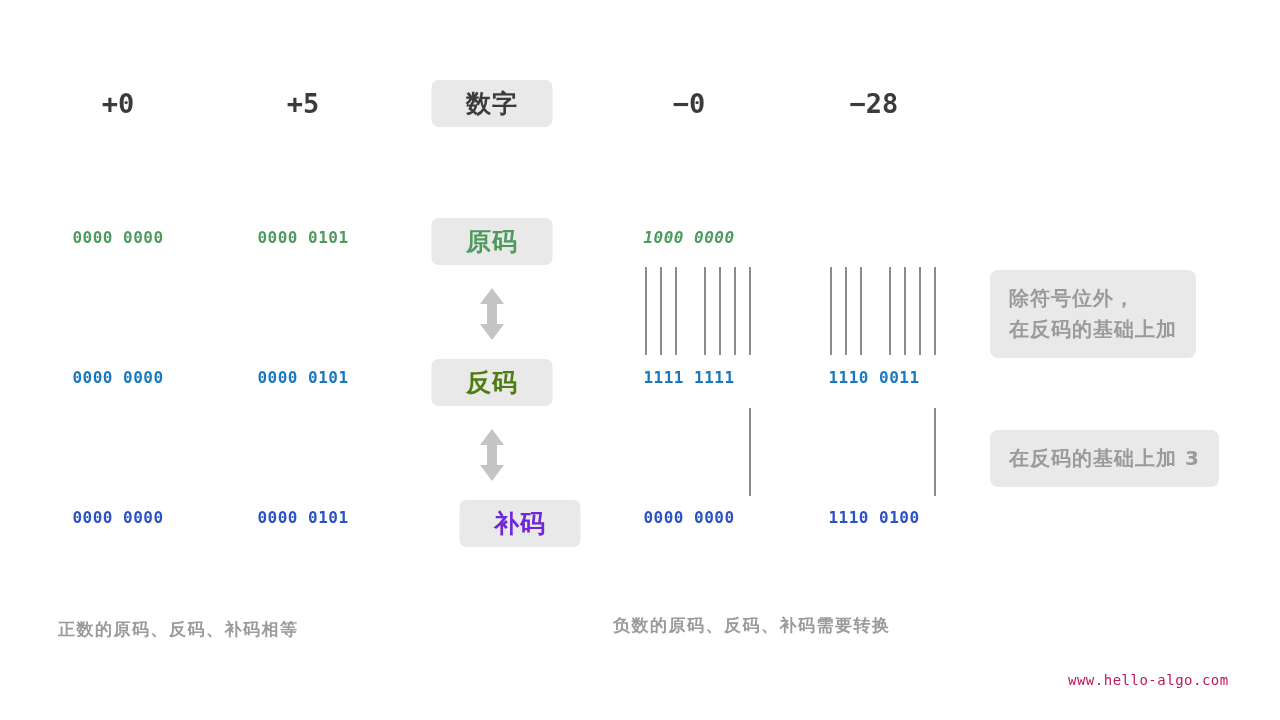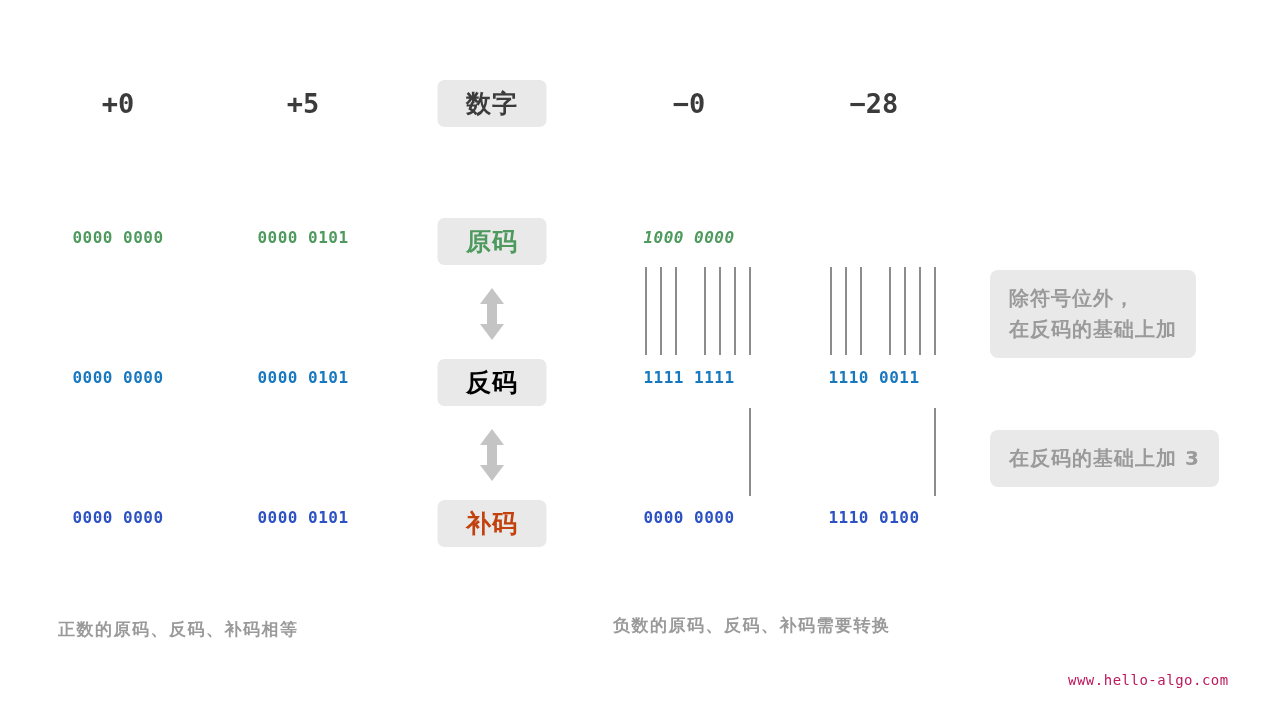--- a/index.html
+++ b/index.html
@@ -54,29 +54,29 @@
   .bits.indigo  { color: #2b51c4; }
 
   
   .badge {
     background: #e9e9e9;
     border-radius: 7px;
     font-size: 25px;
     font-weight: bold;
     text-align: center;
     line-height: 47px;
-    width: 109px;
+    width: 121px;
     height: 47px;
     transform: translateX(-50%);
     letter-spacing: 1px;
   }
   .badge.dark   { color: #3b3b3b; }
   .badge.green  { color: #4e9a5e; }
-  .badge.blue   { color: #000000; }
-  .badge.indigo { color: #c2410c; }
+  .badge.blue   { color: #4d7c0f; }
+  .badge.indigo { color: #6d28d9; margin-left: 28px; }
 
   
   .note {
     background: #e9e9e9;
     border-radius: 8px;
     color: #9a9a9a;
     font-size: 20px;
     font-weight: bold;
     line-height: 31px;
     padding: 13px 19px;

